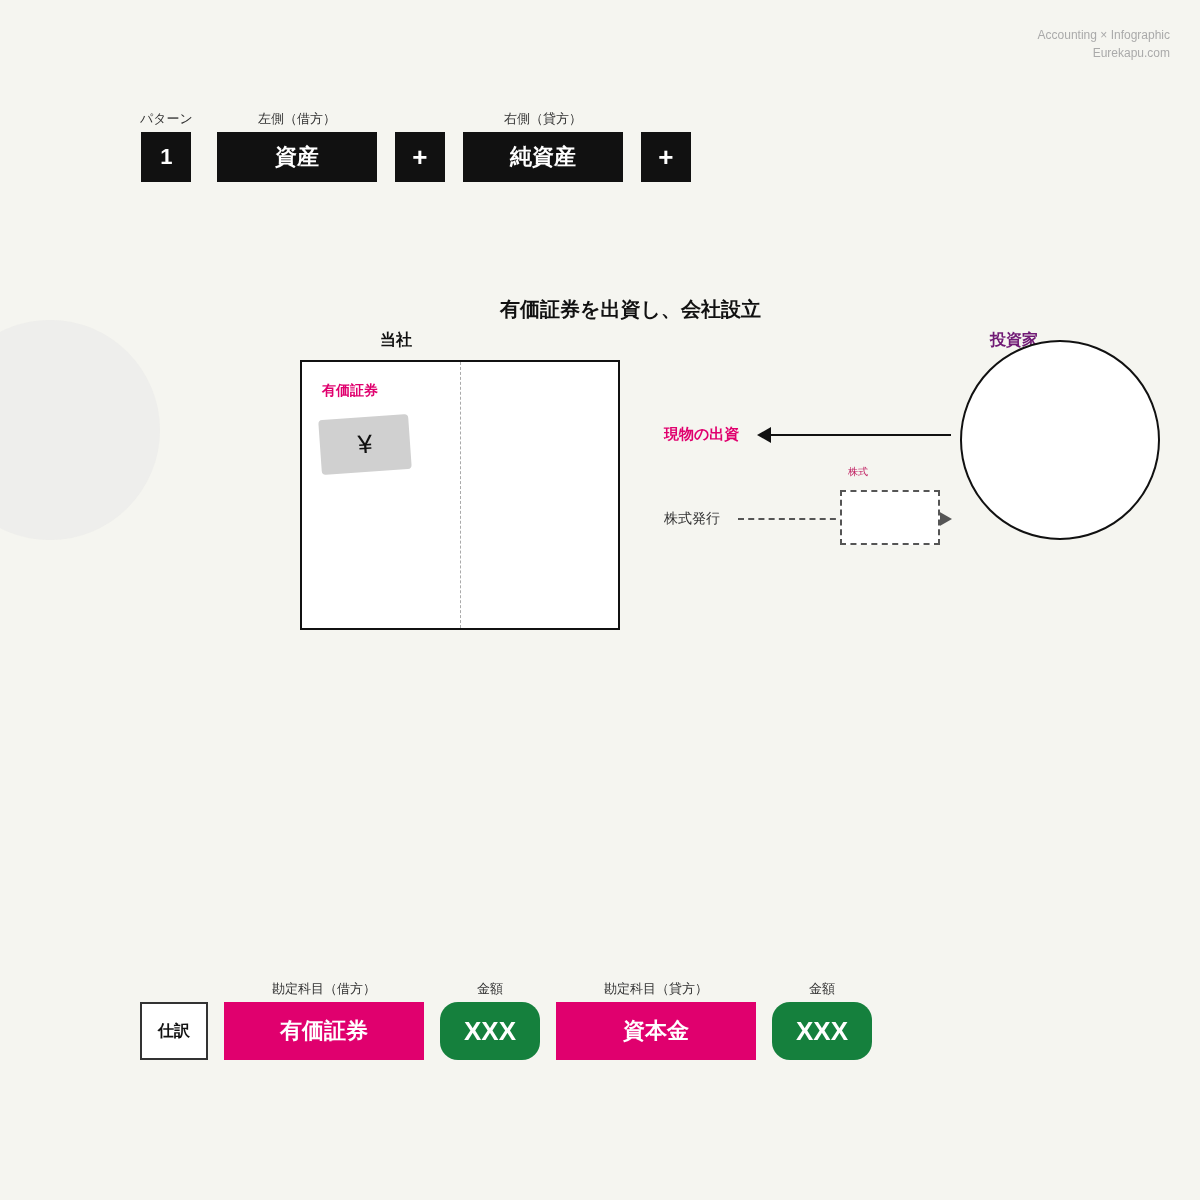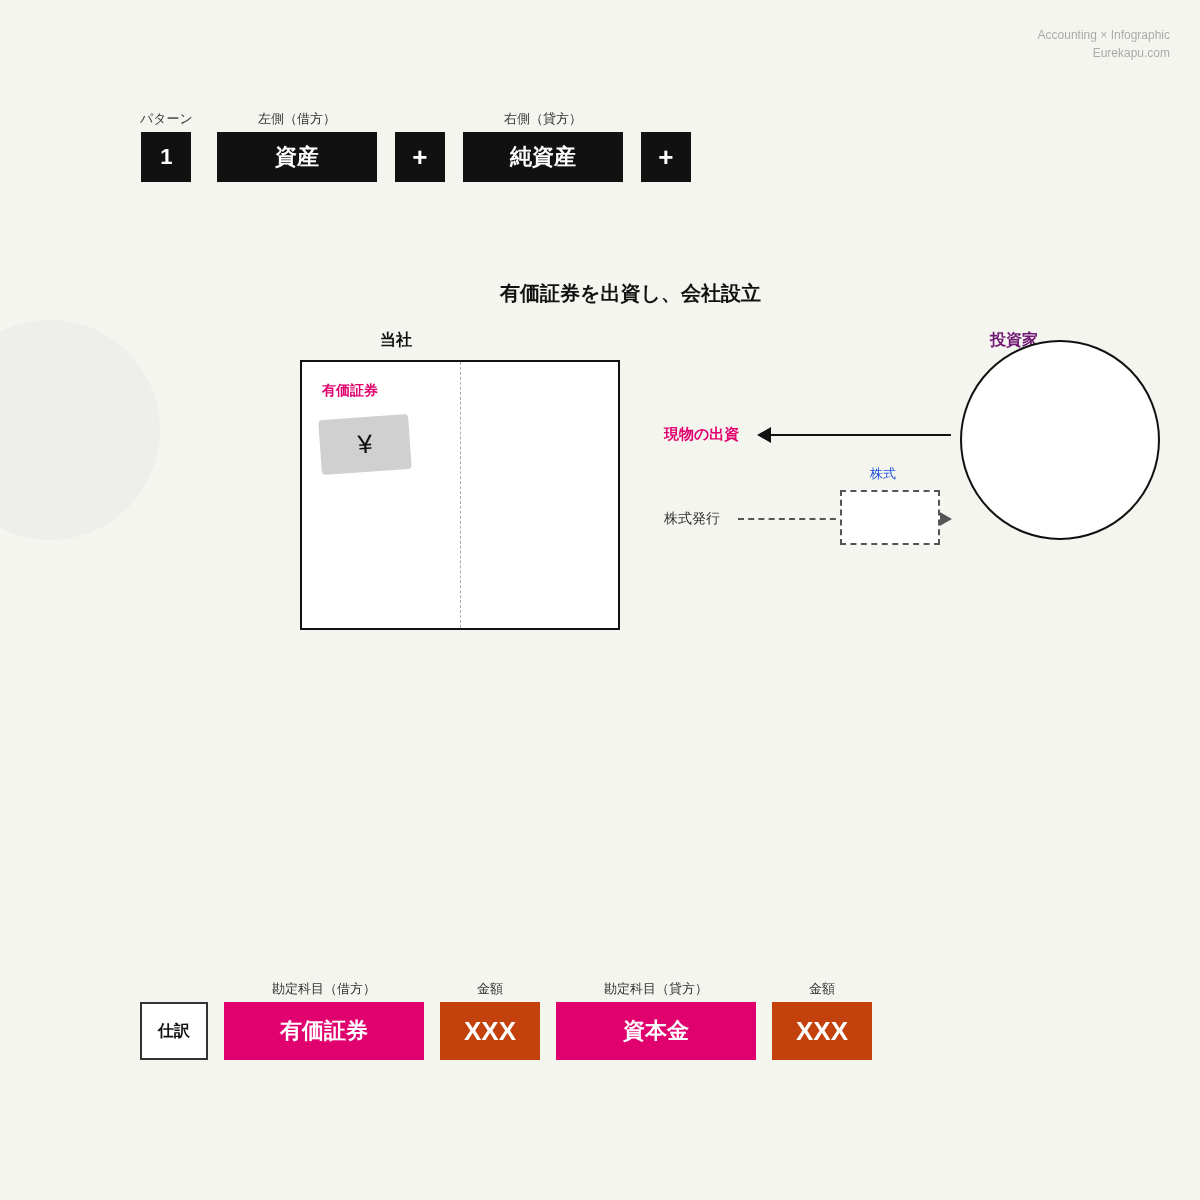--- a/index.html
+++ b/index.html
@@ -101,21 +101,21 @@
     
     .diagram-section {
       position: absolute;
       top: 280px;
       left: 120px;
       right: 80px;
     }
 
     .diagram-title {
       position: absolute;
-      top: 0;
+      top: 16px;
       left: 380px;
       font-size: 20px;
       font-weight: bold;
       color: #111;
     }
 
     .company-label {
       position: absolute;
       top: 50px;
       left: 260px;
@@ -235,23 +235,23 @@
       border: 2px dashed #555;
       background: #fff;
       display: flex;
       align-items: center;
       justify-content: center;
     }
 
     .kabushiki-box-label {
       position: absolute;
       top: 185px;
-      left: 750px;
-      font-size: 13px;
-      color: #1d4ed8;
+      left: 728px;
+      font-size: 10px;
+      color: #be185d;
     }
 
     
     .investor-circle {
       position: absolute;
       top: 60px;
       left: 840px;
       width: 200px;
       height: 200px;
       border-radius: 50%;
@@ -315,29 +315,30 @@
       font-size: 22px;
       font-weight: bold;
       height: 58px;
       min-width: 200px;
       display: flex;
       align-items: center;
       justify-content: center;
     }
 
     .black-amount-box {
-      background: #c2410c;
+      background: #15803d;
       color: #fff;
       font-size: 26px;
       font-weight: bold;
       height: 58px;
       min-width: 100px;
       display: flex;
       align-items: center;
       justify-content: center;
+      border-radius: 18px;
     }
 
   </style>
 </head>
 <body>
 
 <div class="watermark">
   <div>Accounting × Infographic</div>
   <div>Eurekapu.com</div>
 </div>

